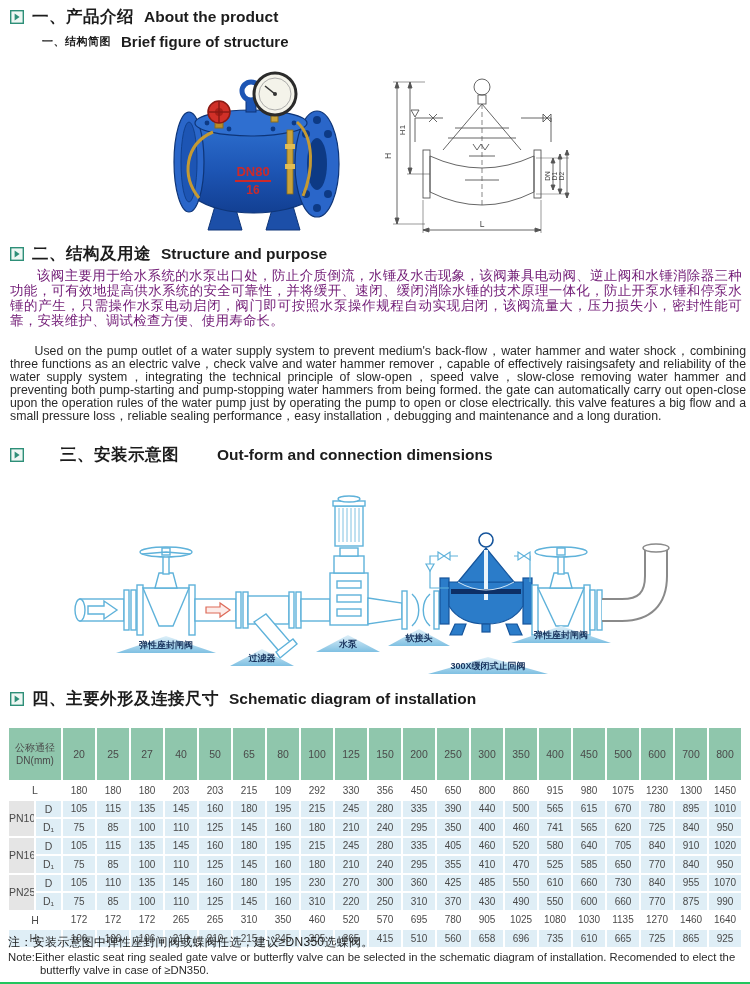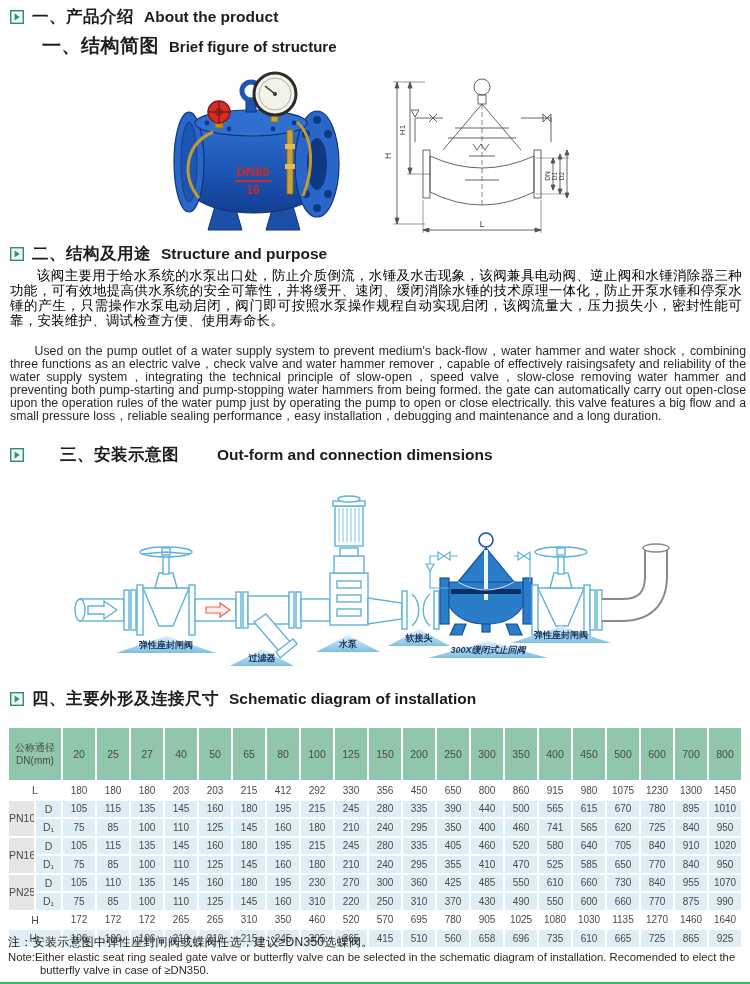--- a/index.html
+++ b/index.html
@@ -4,26 +4,26 @@
 <style>
   html,body{margin:0;padding:0;background:#fff;}
   .page{position:relative;width:750px;height:984px;background:#fff;overflow:hidden;
         font-family:"Liberation Sans","DejaVu Sans",sans-serif;color:#1c1c1c;
         border-bottom:2px solid #22c55e;box-sizing:border-box;}
   
   .sec-head{position:absolute;display:flex;align-items:center;gap:8px;font-weight:bold;white-space:nowrap;}
   .sec-head .zh{font-size:16.5px;letter-spacing:.5px;}
   .sec-head .en{font-size:15.5px;margin-left:2px;}
   .sub-head{position:absolute;display:flex;align-items:center;gap:10px;font-weight:bold;white-space:nowrap;}
-  .sub-head .zh{font-size:19px;letter-spacing:.5px;}
+  .sub-head .zh{font-size:11px;letter-spacing:.5px;}
   .sub-head .en{font-size:15px;}
   .mark{width:14px;height:14px;flex:0 0 14px;}
   
   .para{position:absolute;left:10px;width:732px;text-align:justify;}
-  .para.cn{font-size:13.5px;line-height:14.9px;letter-spacing:.2px;color:#000000;text-indent:2em;}
+  .para.cn{font-size:13.5px;line-height:14.9px;letter-spacing:.2px;color:#701a75;text-indent:2em;}
   .para.en{font-size:12.3px;line-height:13.1px;color:#2a2a2a;text-indent:2em;width:736px;}
   
   .figwrap{position:absolute;}
   
   .mound{position:absolute;text-align:center;}
   .mound .tri{width:100%;height:17px;background:linear-gradient(#dff0f9,#7fc0e2);
               clip-path:polygon(50% 0,100% 100%,0 100%);}
   .mound .mlabel{position:absolute;left:0;bottom:1px;width:100%;font-size:9px;font-weight:bold;
                  color:#173click2a5c;color:#17325c;white-space:nowrap;}
   
@@ -287,21 +287,21 @@
     <div class="mlabel">过滤器</div>
   </div>
   <div class="mound" style="left:316px;top:635px;width:64px;">
     <div class="tri"></div>
     <div class="mlabel">水泵</div>
   </div>
   <div class="mound" style="left:388px;top:629px;width:62px;">
     <div class="tri"></div>
     <div class="mlabel">软接头</div>
   </div>
-  <div class="mound" style="left:428px;top:641px;width:120px;font-style:italic;">
+  <div class="mound" style="left:428px;top:657px;width:120px;">
     <div class="tri"></div>
     <div class="mlabel">300X缓闭式止回阀</div>
   </div>
   <div class="mound" style="left:511px;top:626px;width:100px;">
     <div class="tri"></div>
     <div class="mlabel">弹性座封闸阀</div>
   </div>
 
   <div class="sec-head" style="left:10px;top:688px;">
     <svg class="mark" viewBox="0 0 14 14">
@@ -343,21 +343,21 @@
       </thead>
       <tbody>
         <tr class="rw">
           <td class="pcell" colspan="2">L</td>
           <td class="vcell">180</td>
           <td class="vcell">180</td>
           <td class="vcell">180</td>
           <td class="vcell">203</td>
           <td class="vcell">203</td>
           <td class="vcell">215</td>
-          <td class="vcell">412</td>
+          <td class="vcell">109</td>
           <td class="vcell">292</td>
           <td class="vcell">330</td>
           <td class="vcell">356</td>
           <td class="vcell">450</td>
           <td class="vcell">650</td>
           <td class="vcell">800</td>
           <td class="vcell">860</td>
           <td class="vcell">915</td>
           <td class="vcell">980</td>
           <td class="vcell">1075</td>

